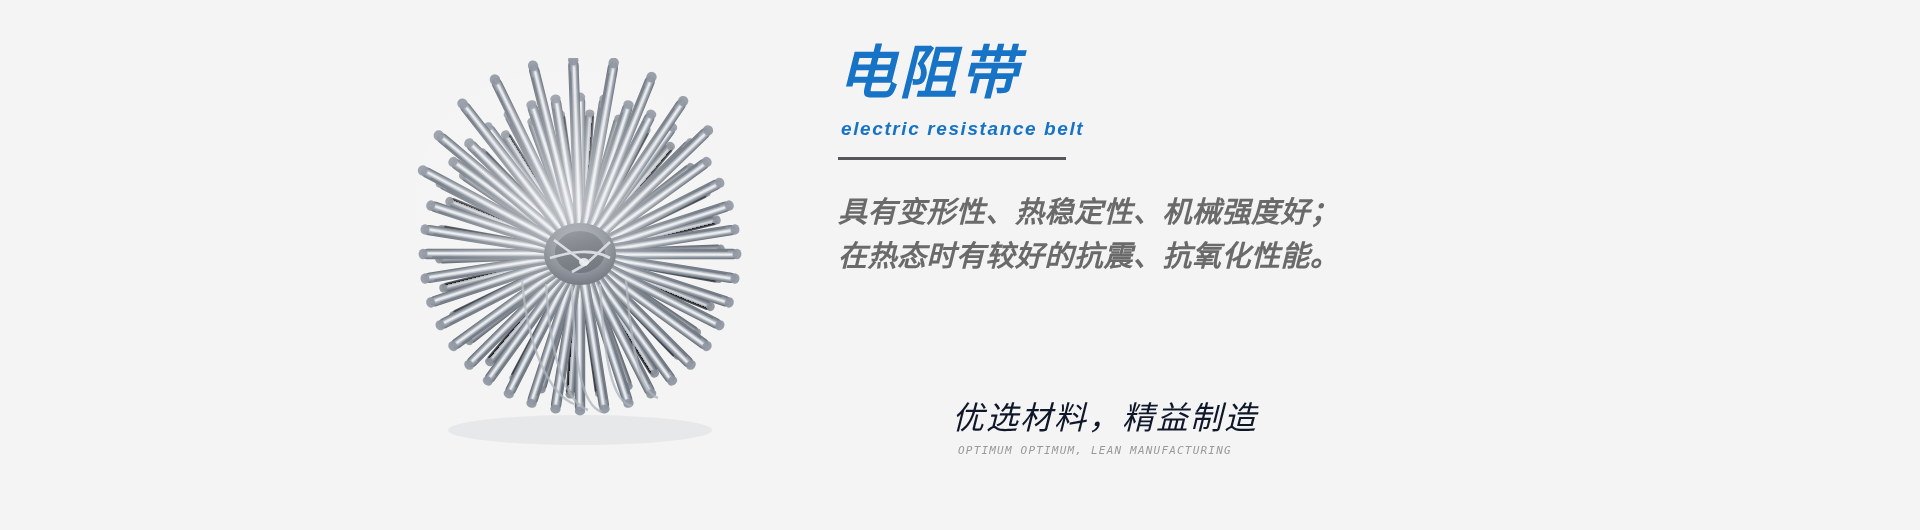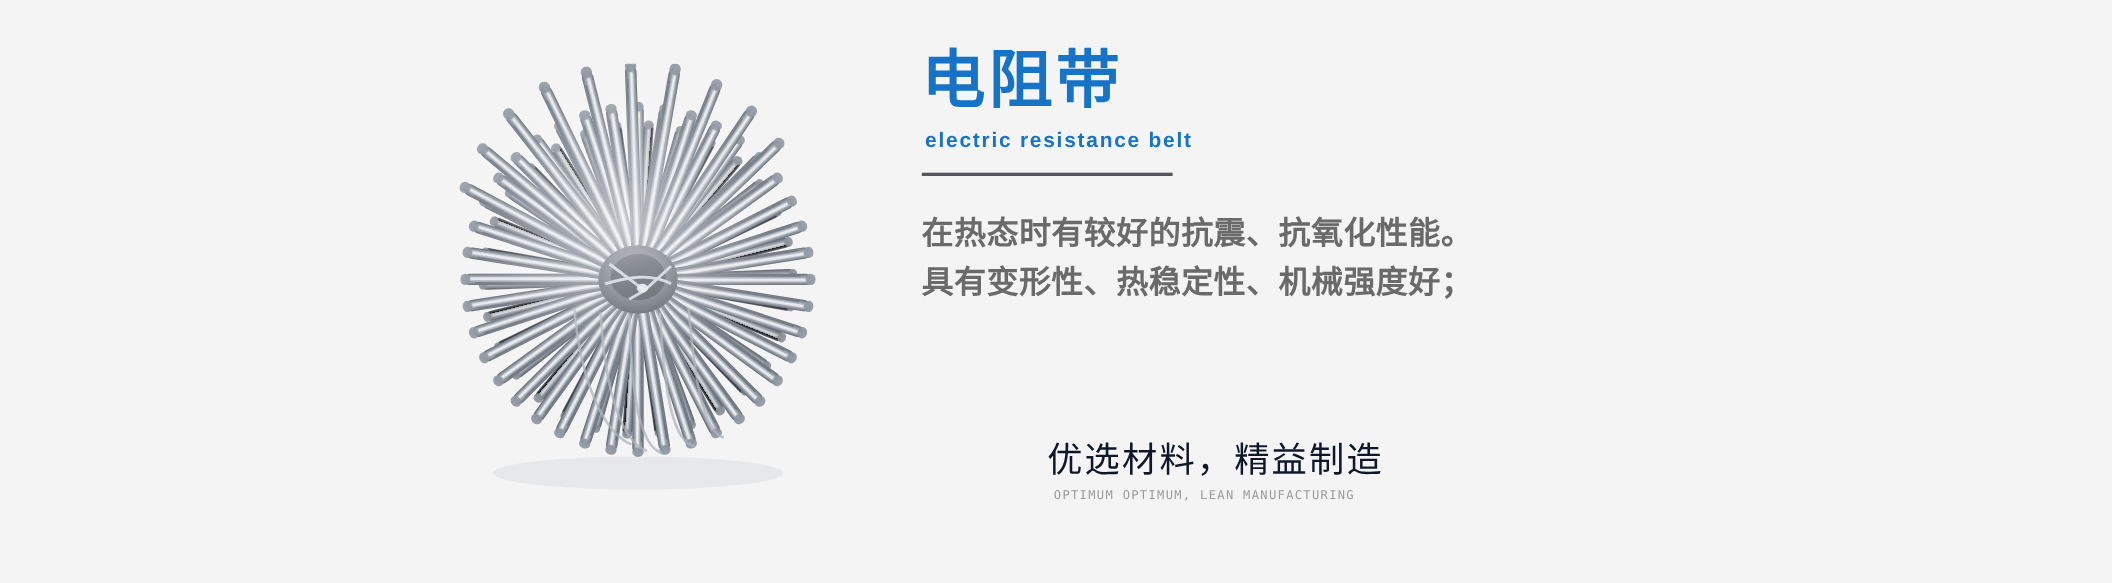--- a/index.html
+++ b/index.html
@@ -14,20 +14,21 @@
     background: #f4f4f4;
     font-family: "Liberation Sans", "DejaVu Sans", sans-serif;
     -webkit-font-smoothing: antialiased;
   }
 
   .banner {
     position: relative;
     width: 1920px;
     height: 530px;
     background: #f4f4f4;
+    font-style: italic;
   }
 
   
   .product-figure {
     position: absolute;
     left: 352px;
     top: 58px;
     width: 450px;
     height: 390px;
   }
@@ -439,22 +440,22 @@
 
   <div class="text-column">
 
     <h1 class="headline-cn">电阻带</h1>
 
     <div class="headline-en">electric resistance belt</div>
 
     <div class="rule"></div>
 
     <div class="body-copy">
+      <p>具有变形性、热稳定性、机械强度好；</p>
       <p>在热态时有较好的抗震、抗氧化性能。</p>
-      <p>具有变形性、热稳定性、机械强度好；</p>
     </div>
   </div>
 
   <div class="tagline-block">
     <p class="tagline-cn">优选材料，精益制造</p>
     <p class="tagline-en">OPTIMUM OPTIMUM, LEAN MANUFACTURING</p>
   </div>
 
 </div>
 

